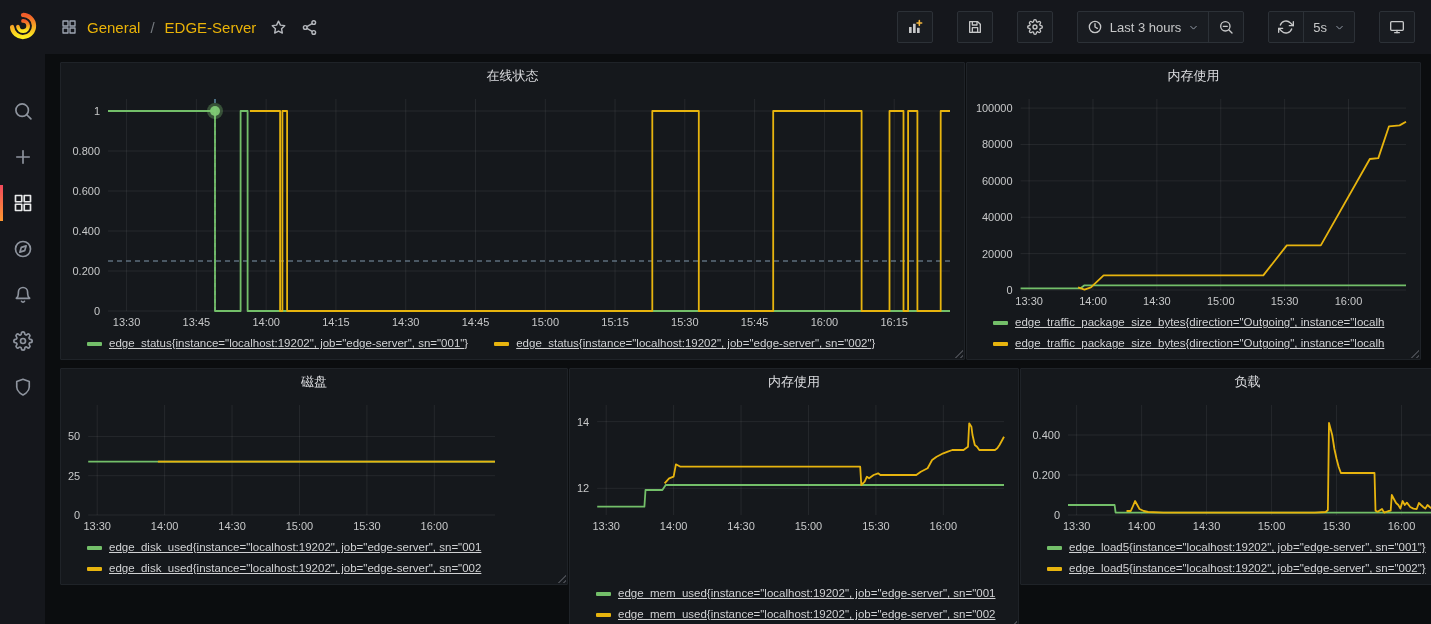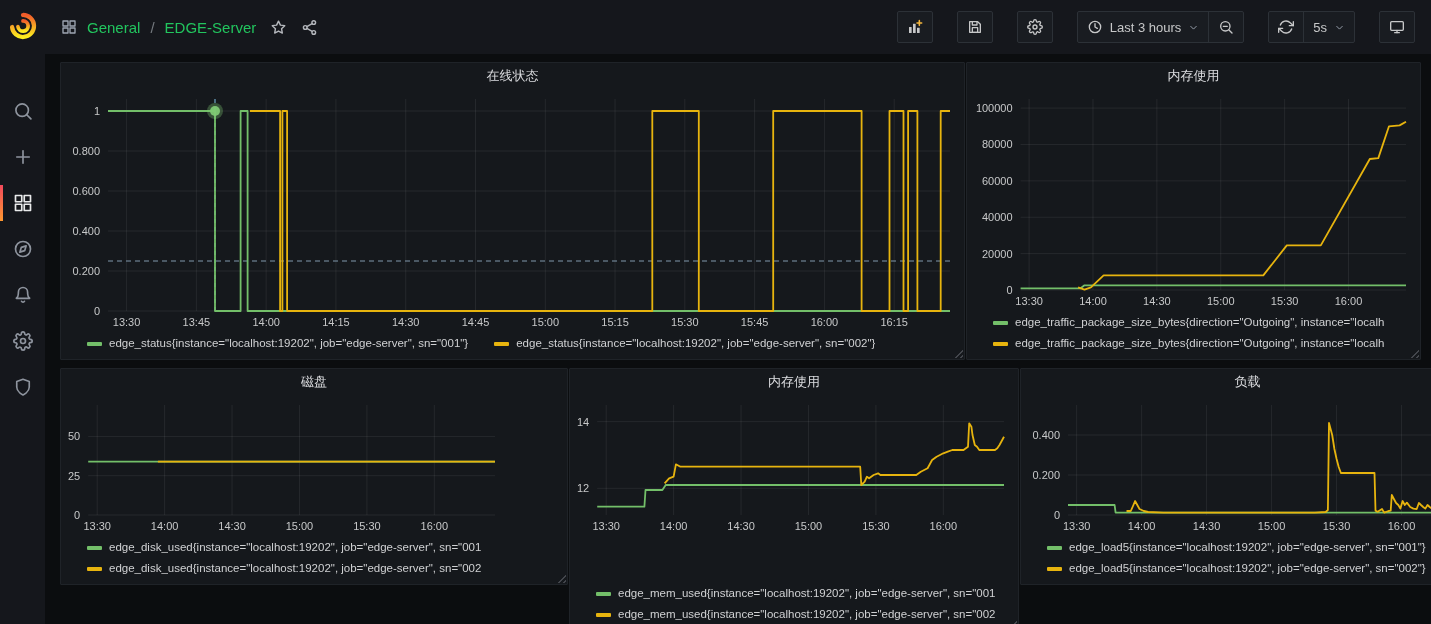--- a/index.html
+++ b/index.html
@@ -16,21 +16,21 @@
   .s-item svg{width:20px;height:20px;}
   .s-item.active{color:#e9eaeb;}
   .s-item.active::before{content:"";position:absolute;left:0;top:5px;bottom:5px;width:3px;
     background:linear-gradient(#f2495c,#ff9830);}
   
   .topbar{position:absolute;left:45px;right:0;top:0;height:54px;background:#15171c;
     display:flex;align-items:center;justify-content:space-between;padding:0 16px;}
   .crumb{display:flex;align-items:center;gap:10px;font-size:15px;color:#d8d9da;}
   .crumb .ic{color:#9fa7b3;display:flex;}
   .crumb .ic svg{width:16px;height:16px;}
-  .crumb a{color:#22c55e;text-decoration:none;cursor:pointer;}
+  .crumb a{color:#eab308;text-decoration:none;cursor:pointer;}
   .crumb .sep{color:#75797f;}
   .crumb .mini{color:#b4b7bc;display:flex;cursor:pointer;margin-left:4px;}
   .crumb .mini svg{width:17px;height:17px;}
   .toolbar{display:flex;align-items:center;gap:24px;}
   .tb-group{display:flex;align-items:stretch;background:#191c21;border:1px solid #2c3137;border-radius:2px;}
   .tb-btn{display:flex;align-items:center;gap:7px;background:none;border:none;color:#c7c8c9;
     height:30px;padding:0 9px;font-size:13px;font-family:inherit;cursor:pointer;}
   .tb-btn + .tb-btn{border-left:1px solid #2c3137;}
   .tb-btn svg{width:16px;height:16px;}
   .tb-btn .chev svg{width:11px;height:11px;}
@@ -44,21 +44,21 @@
     background:linear-gradient(135deg,transparent 50%,#43464c 50%,#43464c 62%,transparent 62%,transparent 78%,#43464c 78%,#43464c 90%,transparent 90%);}
   .p0{width:905px;height:298px;}
   .p1{width:455px;height:298px;}
   .p2{width:508px;height:217px;}
   .p3{width:450px;height:263px;}
   .p4{width:455px;height:217px;}
   .panel-header{height:26px;flex:none;display:flex;align-items:center;justify-content:center;
     font-size:13px;color:#dcdde0;cursor:pointer;}
   .chart{flex:1;min-height:0;}
   .chart svg{display:block;}
-  .legend{flex:none;padding:0 8px 5px 26px;font-size:11.5px;color:#d0d1d3;}
+  .legend{flex:none;padding:0 8px 5px 26px;font-size:11.5px;color:#d0d1d3;text-decoration:underline;}
   .legend-row{display:flex;gap:26px;}
   .legend-item{display:flex;align-items:center;gap:7px;white-space:nowrap;overflow:hidden;
     line-height:21px;cursor:pointer;}
   .swatch{width:15px;height:4px;border-radius:1px;flex:none;}
   text{font-family:"Liberation Sans",sans-serif;font-size:11px;}
 </style>
 </head>
 <body>
 
 <aside class="sidebar">

